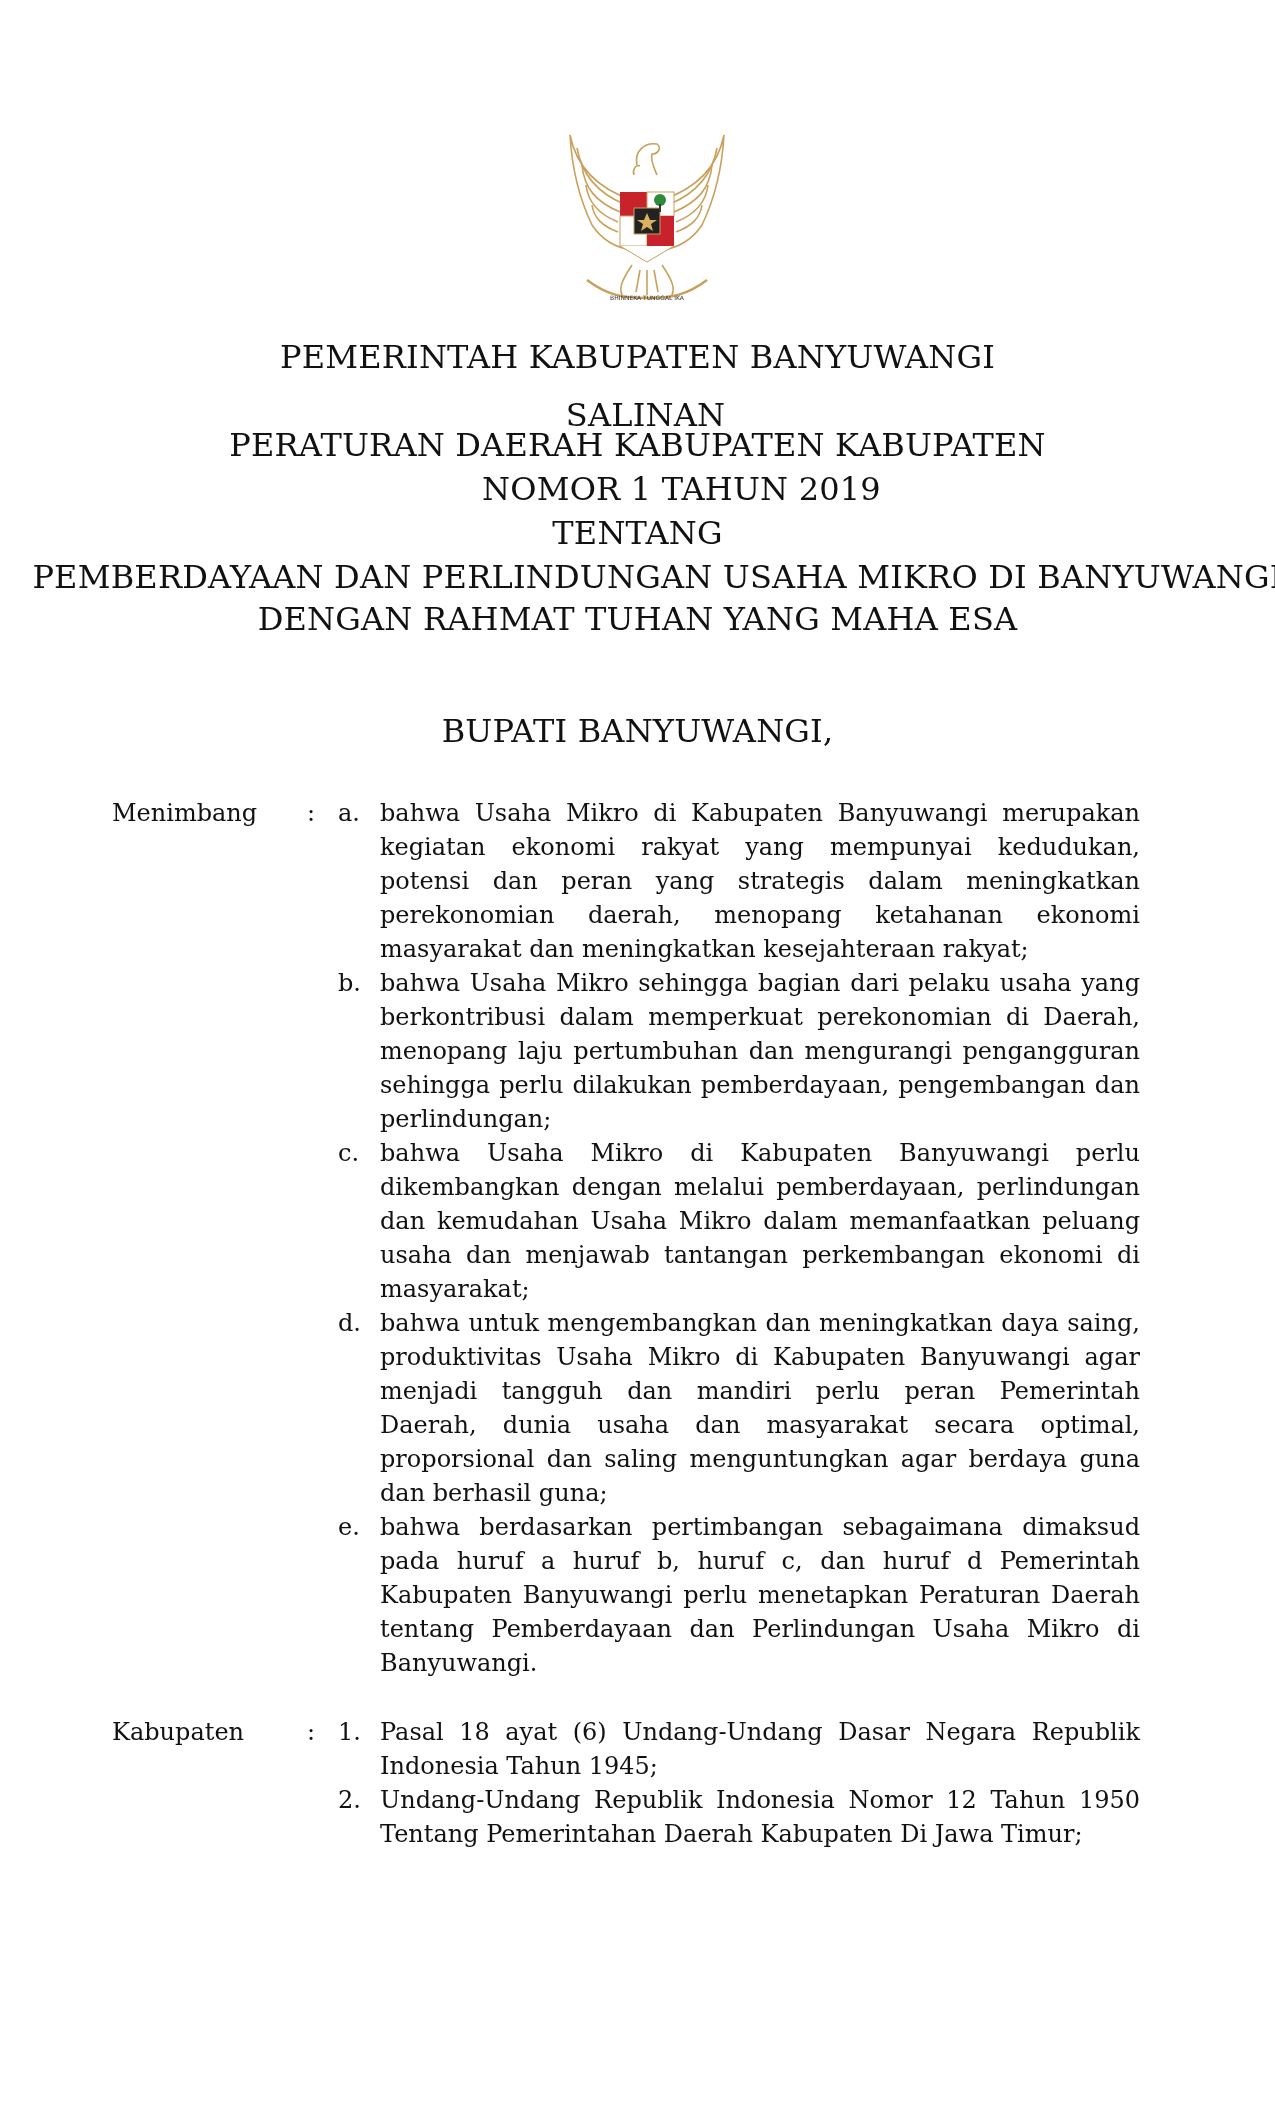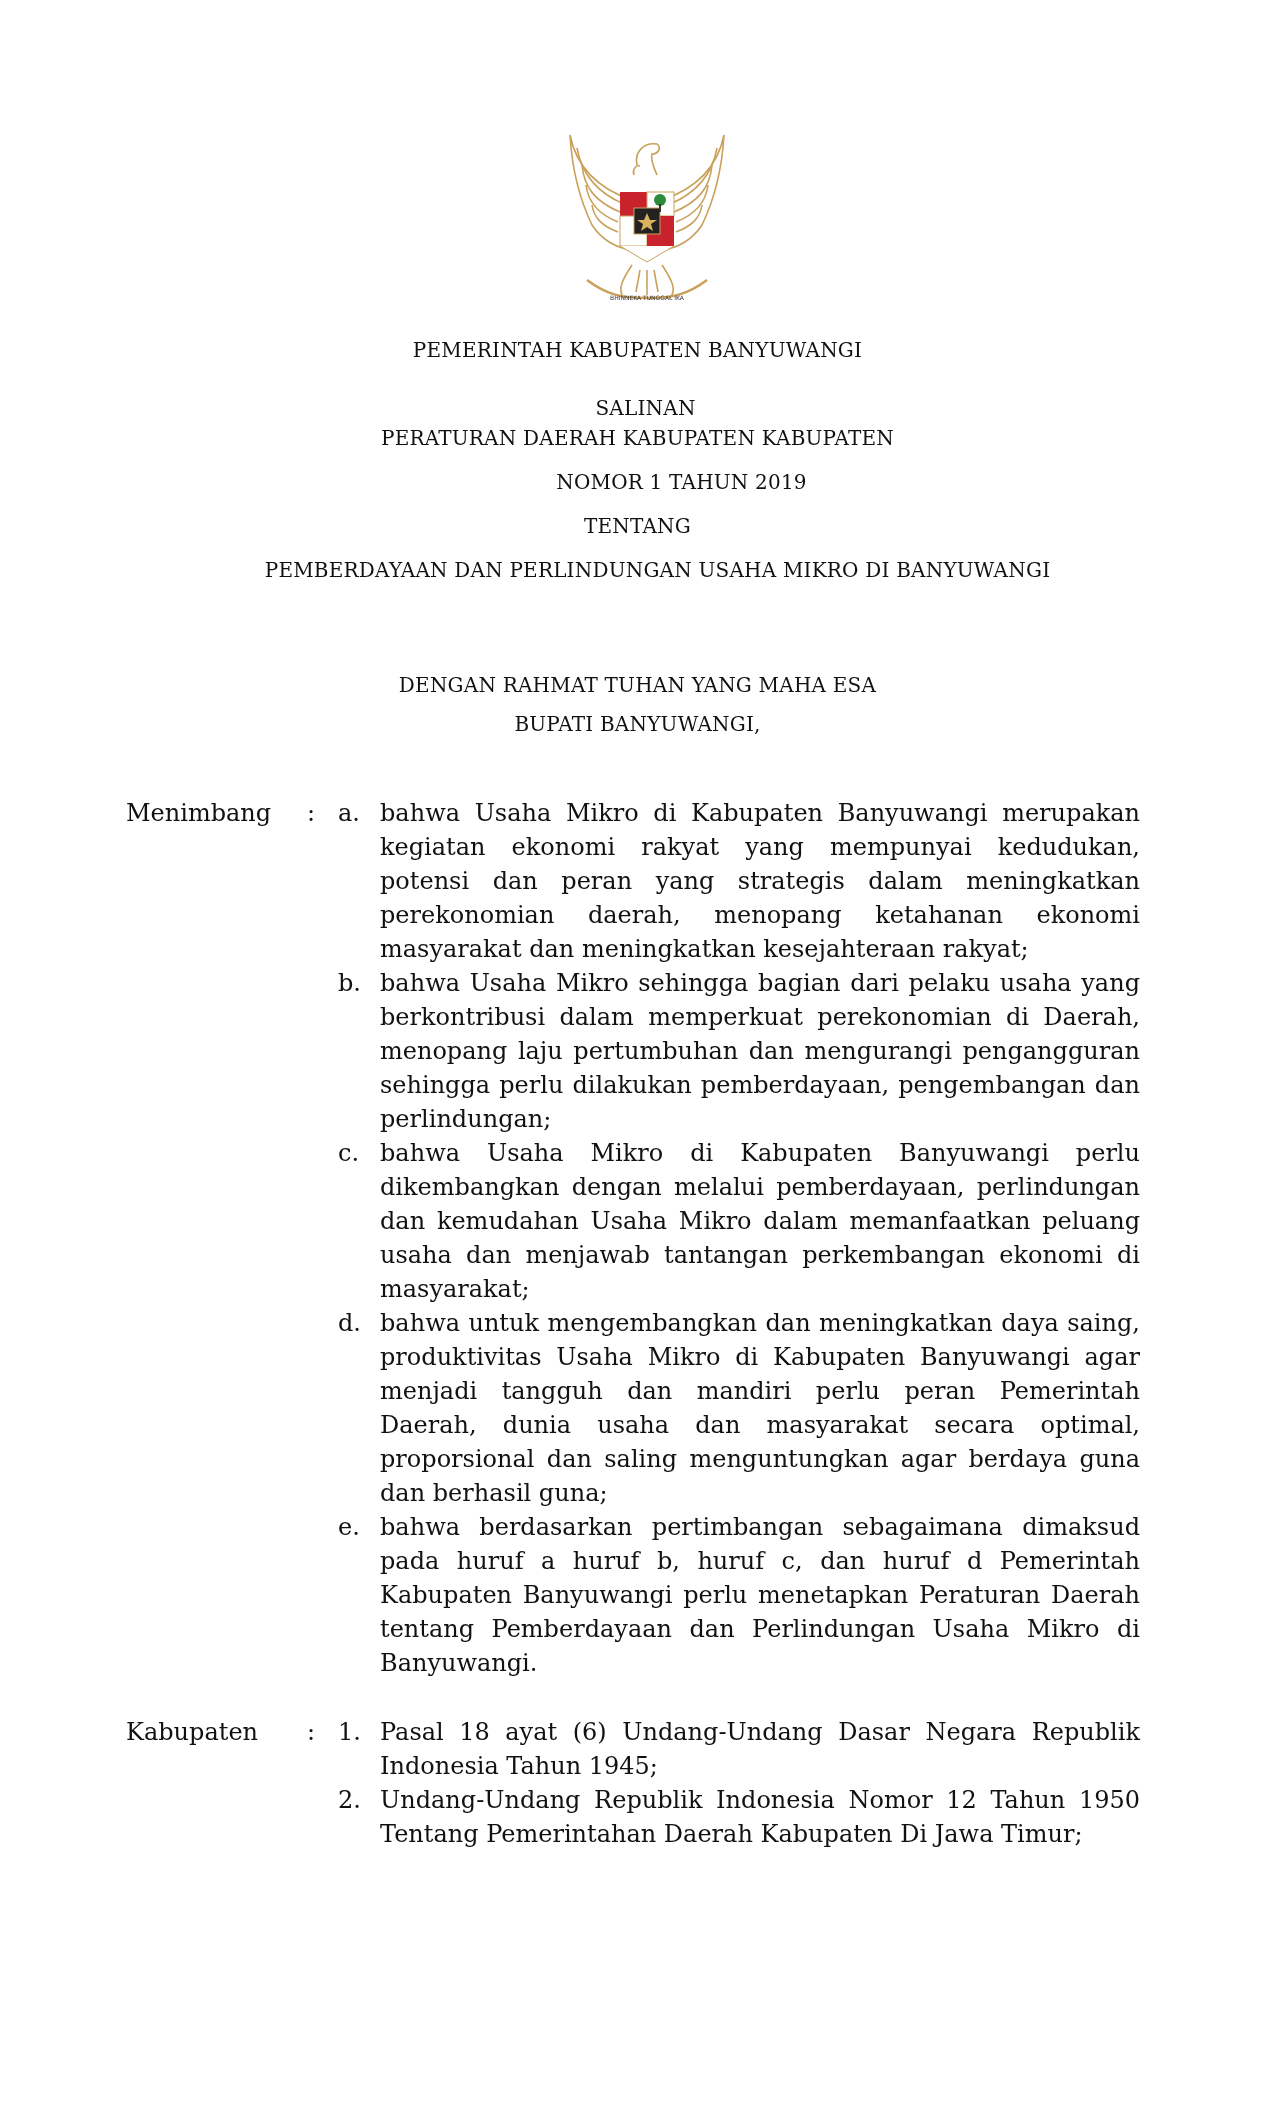--- a/index.html
+++ b/index.html
@@ -1,20 +1,20 @@
 <!DOCTYPE html>
 <html><head>
 <meta charset="utf-8">
 <style>
 html,body{margin:0;padding:0;background:#ffffff;}
 body{width:1275px;height:2101px;position:relative;overflow:hidden;font-family:"DejaVu Serif","Liberation Serif",serif;color:#111;}
 .emblem{position:absolute;left:562px;top:130px;width:170px;height:180px;}
-.center{position:absolute;left:0;width:1275px;text-align:center;font-size:20px;letter-spacing:0.2px;}
+.center{position:absolute;left:0;width:1275px;text-align:center;font-size:32px;letter-spacing:0.2px;}
 .row{position:absolute;font-size:24px;line-height:34px;}
-.label{position:absolute;left:126px;}
+.label{position:absolute;left:112px;}
 .colon{position:absolute;left:307px;}
 .marker{position:absolute;left:338px;}
 .text{position:absolute;left:380px;width:760px;text-align:justify;text-align-last:left;}
 </style>
 </head>
 <body>
 
 <div class="emblem">
 <svg width="170" height="180" viewBox="0 0 170 180">
   <g fill="none" stroke="#c9a15a" stroke-width="1.6">
@@ -55,21 +55,21 @@
   <text x="85" y="170" font-size="6" text-anchor="middle" fill="#333" font-family="DejaVu Sans, sans-serif">BHINNEKA TUNGGAL IKA</text>
 </svg>
 </div>
 
 <div class="center" style="top:338px;">PEMERINTAH KABUPATEN BANYUWANGI</div>
 <div class="center" style="top:396px;padding-left:8px;">SALINAN</div>
 <div class="center" style="top:426px;">PERATURAN DAERAH KABUPATEN KABUPATEN</div>
 <div class="center" style="top:470px;padding-left:44px;">NOMOR 1 TAHUN 2019</div>
 <div class="center" style="top:514px;">TENTANG</div>
 <div class="center" style="top:558px;padding-left:20px;">PEMBERDAYAAN DAN PERLINDUNGAN USAHA MIKRO DI BANYUWANGI</div>
-<div class="center" style="top:673px;">DENGAN RAHMAT TUHAN YANG MAHA ESA</div>
+<div class="center" style="top:600px;">DENGAN RAHMAT TUHAN YANG MAHA ESA</div>
 <div class="center" style="top:712px;">BUPATI BANYUWANGI,</div>
 
 <div class="row" style="top:796px;left:0;width:1275px;">
   <span class="label">Menimbang</span>
   <span class="colon">:</span>
 </div>
 <div class="row" style="top:796px;left:0;width:1275px;">
   <span class="marker">a.</span>
   <div class="text">bahwa Usaha Mikro di Kabupaten Banyuwangi merupakan kegiatan ekonomi rakyat yang mempunyai kedudukan, potensi dan peran yang strategis dalam meningkatkan perekonomian daerah, menopang ketahanan ekonomi masyarakat dan meningkatkan kesejahteraan rakyat;</div>
 </div>

